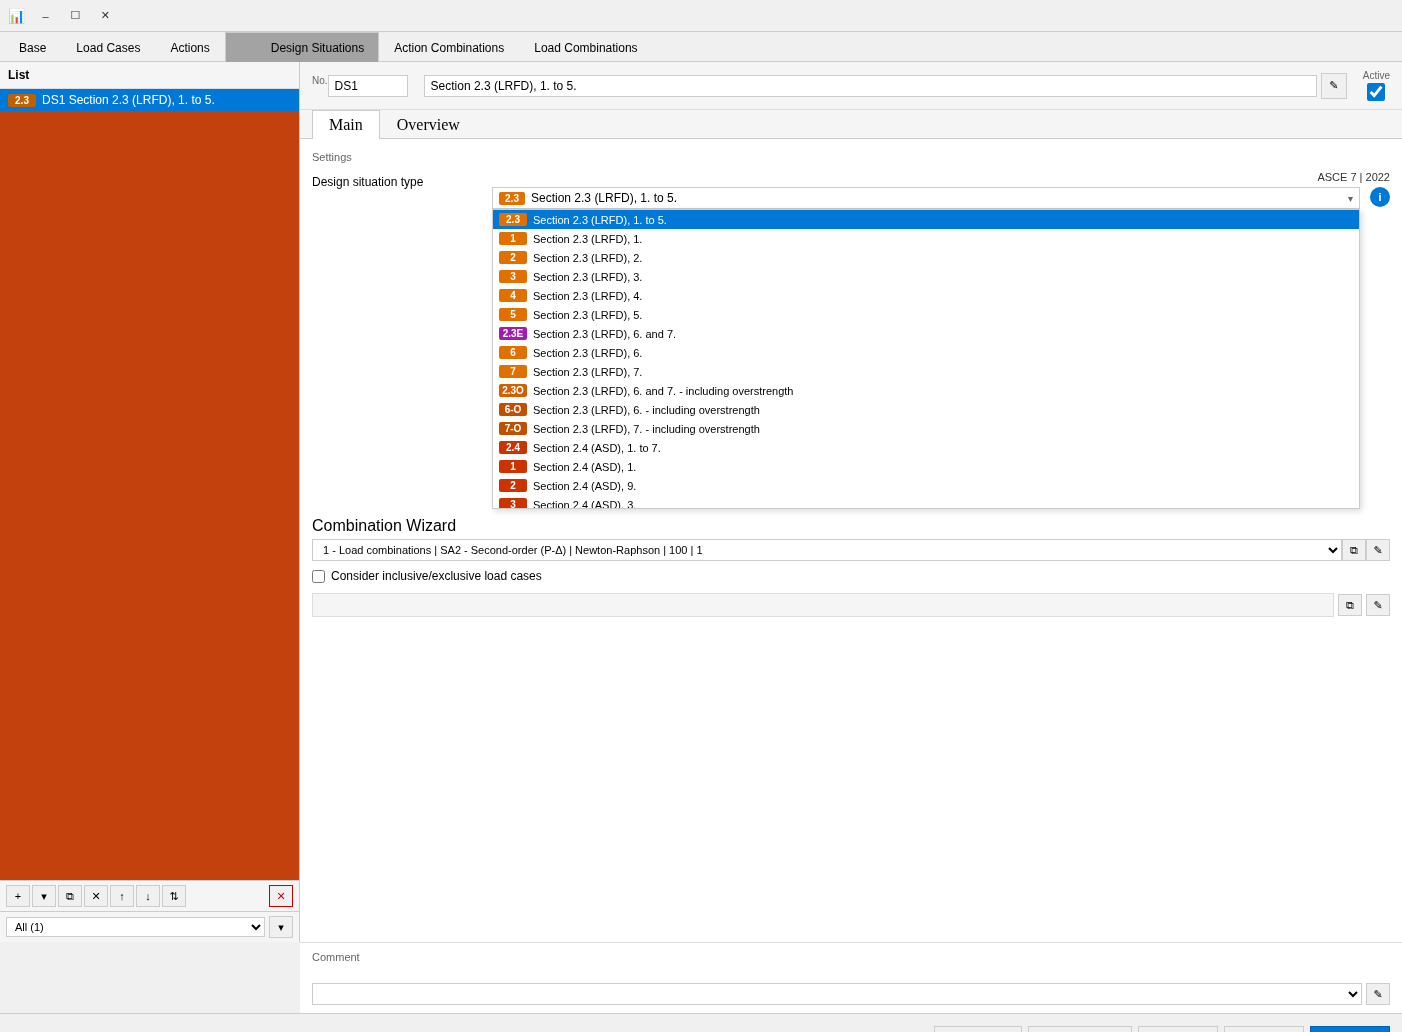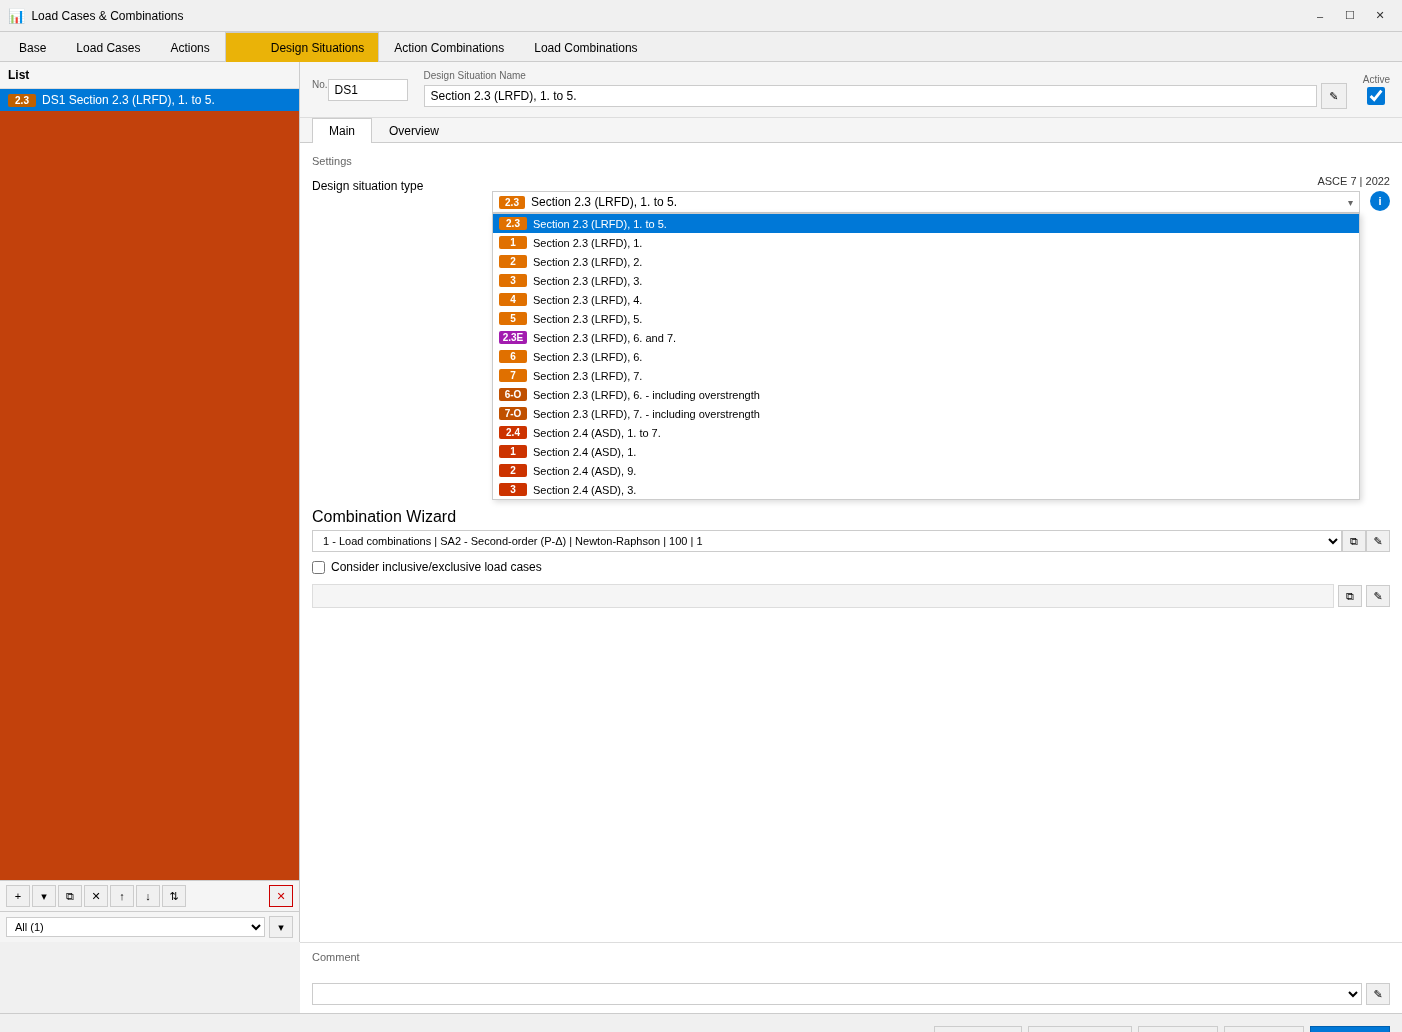--- a/index.html
+++ b/index.html
@@ -39,21 +39,21 @@
     .tab {
       padding: 0 14px;
       display: flex; align-items: center;
       cursor: pointer;
       font-size: 12px;
       border: 1px solid transparent;
       border-bottom: none;
       margin-bottom: -1px;
     }
     .tab.active {
-      background: #eab308;
+      background: #a3a3a3;
       border-color: #ccc;
       border-bottom-color: #fff;
       padding-left: 45px;
     }
 
     
     .main-layout {
       display: flex;
       height: calc(1032px - 32px - 30px - 50px - 40px);
     }
@@ -168,24 +168,25 @@
     
     .rp-tabs {
       display: flex;
       background: #f5f5f5;
       border-bottom: 1px solid #ccc;
       padding: 0 12px;
     }
     .rp-tab {
       padding: 5px 16px;
       cursor: pointer;
-      font-size: 12px;
+      font-size: 16px;
       border: 1px solid transparent;
       border-bottom: none;
       margin-bottom: -1px;
+      font-family: Liberation Serif, serif;
     }
     .rp-tab.active {
       background: #fff;
       border-color: #ccc;
       border-bottom-color: #fff;
     }
 
     
     .rp-content {
       flex: 1;
@@ -359,21 +360,20 @@
       display: flex;
       align-items: center;
       gap: 4px;
     }
   </style>
 </head>
 <body>
 
 <div class="titlebar">
   <span style="margin-right:6px; font-size:14px;">📊</span>
-  <span class="titlebar-title">Load Cases &amp; Combinations</span>
   <div class="titlebar-controls">
     <button class="titlebar-btn">–</button>
     <button class="titlebar-btn">☐</button>
     <button class="titlebar-btn close">✕</button>
   </div>
 </div>
 
 <div class="tabbar">
   <div class="tab">Base</div>
   <div class="tab">Load Cases</div>
@@ -435,21 +435,20 @@
   </div>
 
   <div class="right-panel">
 
     <div class="rp-header">
       <div class="rp-header-group">
         <span class="rp-label">No.</span>
         <input class="rp-input" type="text" value="DS1" readonly="" style="">
       </div>
       <div class="rp-name-group">
-        <span class="rp-label">Design Situation Name</span>
         <div class="rp-name-input-wrap">
           <input class="rp-name-input" type="text" value="Section 2.3 (LRFD), 1. to 5." style="">
           <button class="icon-btn" style="width:26px;height:26px;">
             <span>✎</span>
           </button>
         </div>
       </div>
       <div class="rp-active-group">
         <span class="rp-label">Active</span>
         <input type="checkbox" checked="" style="width: 18px; height: 18px; accent-color: rgb(0, 120, 215);">
@@ -506,20 +505,24 @@
                   <span class="dd-badge" style="background:#a21caf;">2.3E</span>
                   <span>Section 2.3 (LRFD), 6. and 7.</span>
                 </div>
                 <div class="dd-item">
                   <span class="dd-badge" style="background:#e07000;">6</span>
                   <span>Section 2.3 (LRFD), 6.</span>
                 </div>
                 <div class="dd-item">
                   <span class="dd-badge" style="background:#e07000;">7</span>
                   <span>Section 2.3 (LRFD), 7.</span>
+                </div>
+                <div class="dd-item">
+                  <span class="dd-badge" style="background:#d06000;">2.3O</span>
+                  <span>Section 2.3 (LRFD), 6. and 7. - including overstrength</span>
                 </div>
                 <div class="dd-item">
                   <span class="dd-badge" style="background:#c05000;">6-O</span>
                   <span>Section 2.3 (LRFD), 6. - including overstrength</span>
                 </div>
                 <div class="dd-item">
                   <span class="dd-badge" style="background:#c05000;">7-O</span>
                   <span>Section 2.3 (LRFD), 7. - including overstrength</span>
                 </div>
                 <div class="dd-item">

